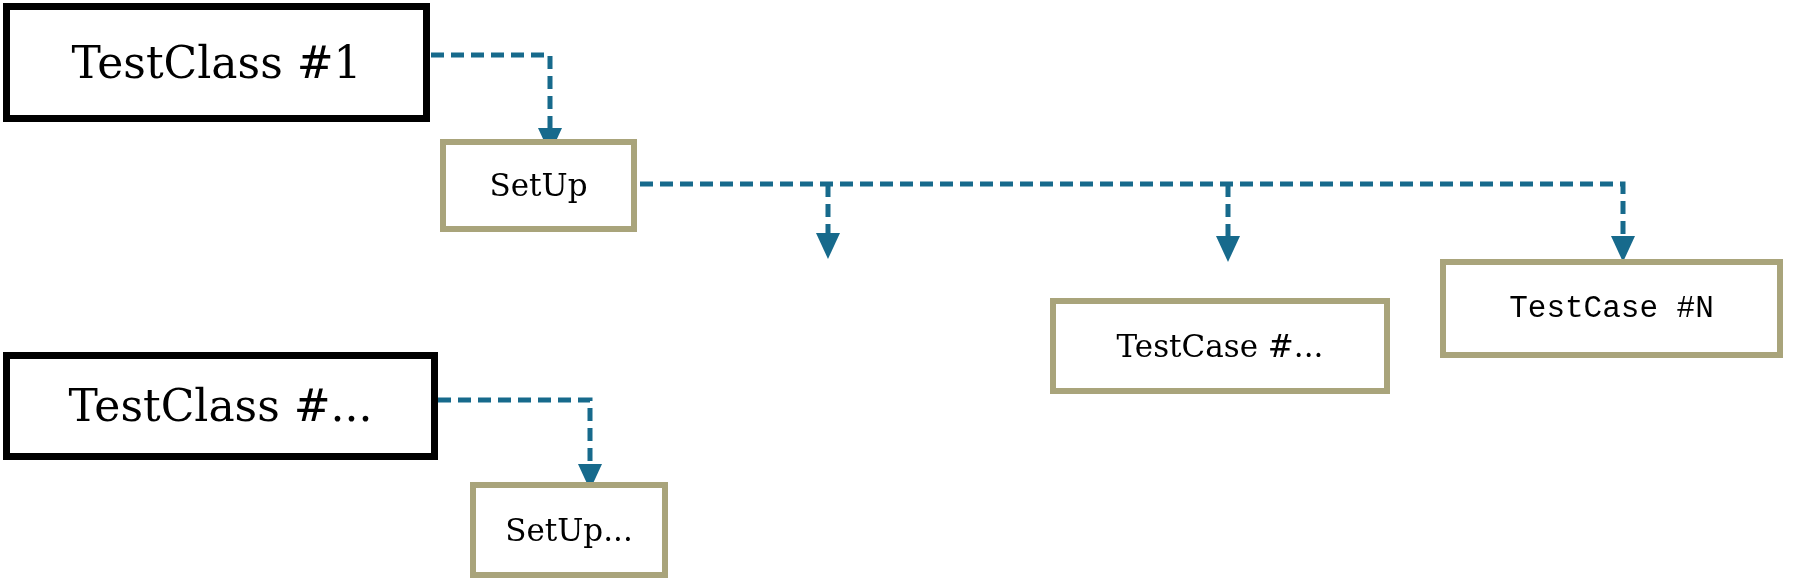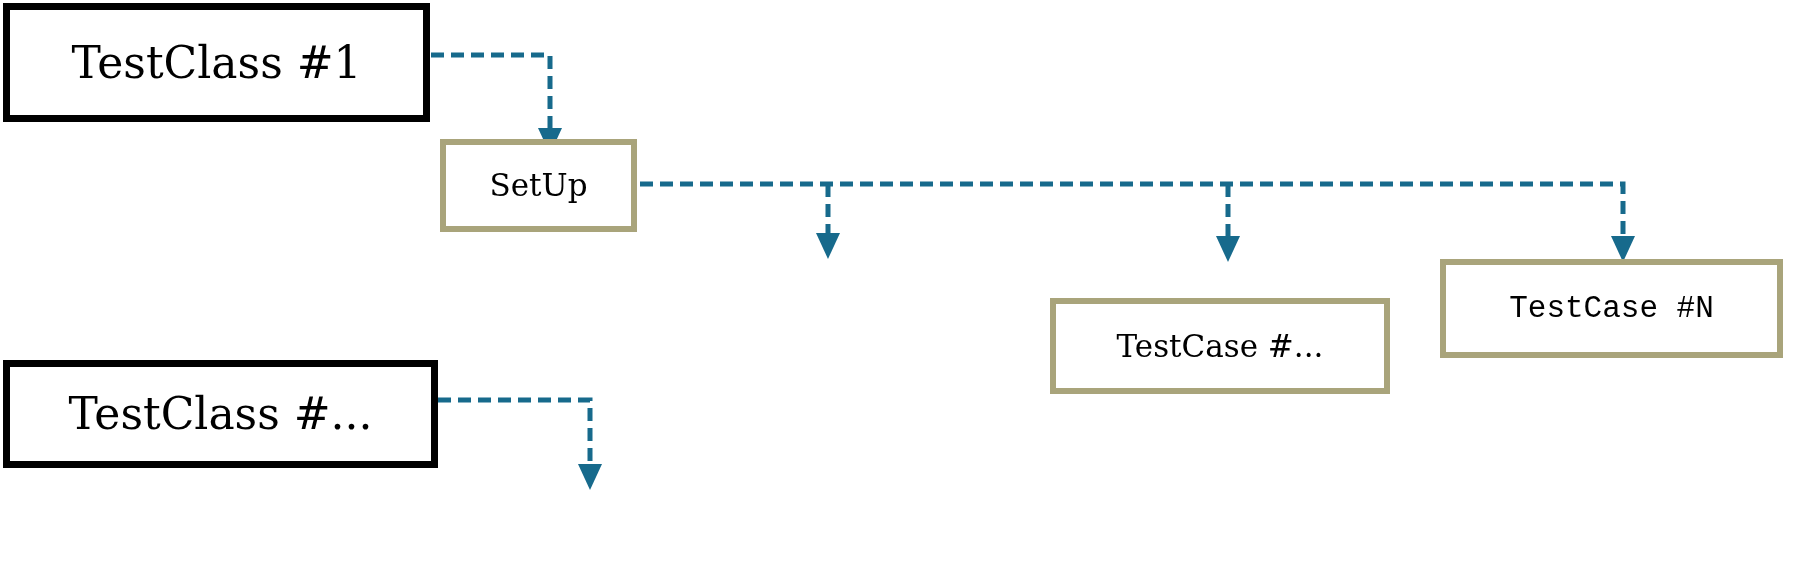--- a/index.html
+++ b/index.html
@@ -37,21 +37,21 @@
   .node.method-node {
     border: 6px solid var(--method-border);
     font-size: 31px;
   }
   
   #n-testclass-1   { left: 3px;    top: 3px;   width: 427px; height: 119px; }
   #n-setup-1       { left: 440px;  top: 139px; width: 197px; height: 93px;  }
   #n-testcase-1    { left: 657px;  top: 256px; width: 330px; height: 96px;  }
   #n-testcase-dots { left: 1050px; top: 259px; width: 340px; height: 96px; margin-top: 39px;  }
   #n-testcase-n    { left: 1440px; top: 259px; width: 343px; height: 99px; font-family: Liberation Mono, monospace;  }
-  #n-testclass-dots{ left: 3px;    top: 352px; width: 435px; height: 108px; margin-top: 8px; }
+  #n-testclass-dots{ left: 3px;    top: 352px; width: 435px; height: 108px; }
   #n-setup-dots    { left: 470px;  top: 482px; width: 198px; height: 96px;  }
   #edges-layer {
     position: absolute;
     left: 0; top: 0;
     width: 1796px; height: 585px;
     pointer-events: none;
   }
 </style>
 </head>
 <body>
@@ -89,14 +89,17 @@
   </div>
 
   <div id="n-testcase-n" class="node method-node">
     <span>TestCase #N</span>
   </div>
 
   <div id="n-testclass-dots" class="node class-node">
     <span>TestClass #...</span>
   </div>
 
+  <div id="n-setup-dots" class="node method-node">
+    <span>SetUp...</span>
+  </div>
 
 </div>
 
 </body></html>

